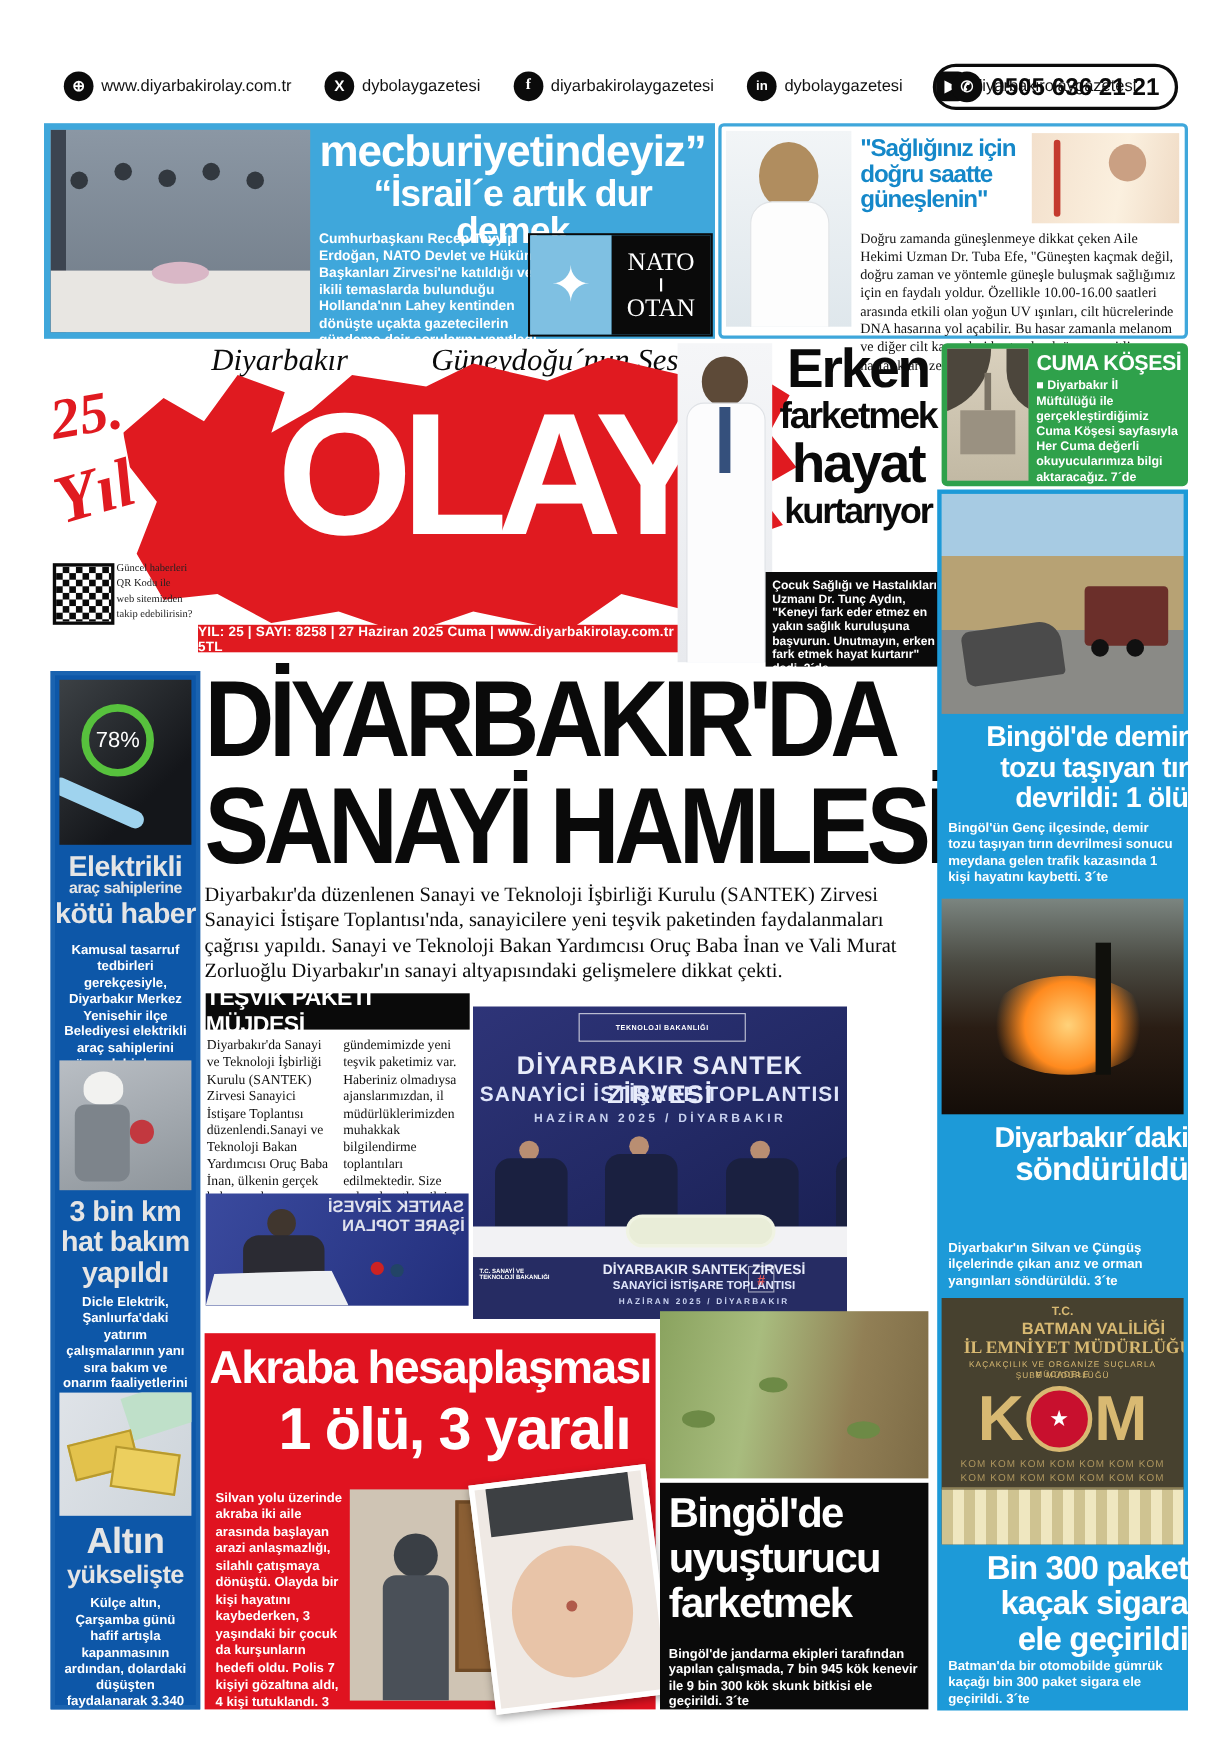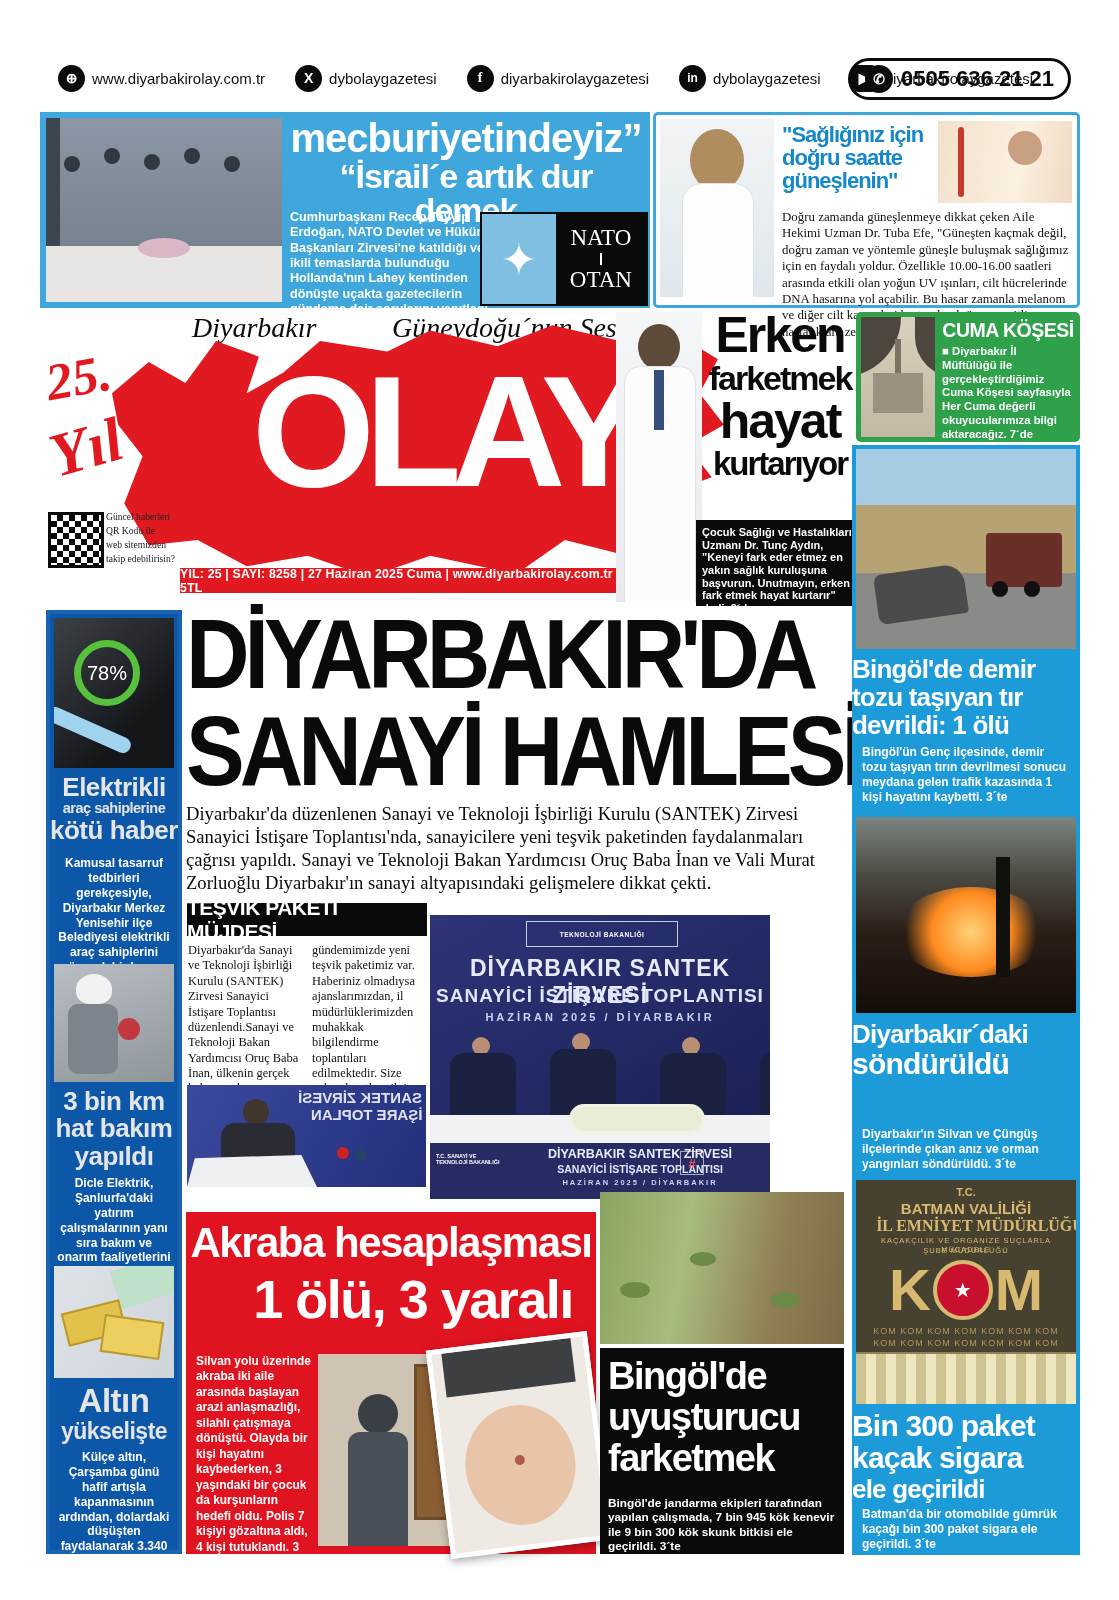--- a/index.html
+++ b/index.html
@@ -39,21 +39,21 @@
   .issuebar{background:#e01a20;color:#fff;font-weight:bold;font-size:12.3px;display:flex;
             align-items:center;justify-content:center;letter-spacing:0.2px;}
   .erkenline{color:#0a0a0a;font-weight:bold;letter-spacing:-2px;line-height:1.02;text-align:center;}
   .blackbox{background:#0a0a0a;color:#fff;}
   .greenbox{background:#2fa14b;border-radius:5px;}
   
   .leftcol{background:#0d57a8;border:4px solid #1a63b0;}
   .rightcol{background:#1d9ad8;}
   .lc-h{color:#e5e5e5;font-weight:bold;text-align:center;line-height:1.05;letter-spacing:-0.5px;}
   .lc-b{color:#fff;font-weight:bold;font-size:12px;line-height:1.24;text-align:center;}
-  .rc-h{color:#fff;font-weight:bold;font-size:26px;line-height:1.08;letter-spacing:-0.8px;text-align:left;}
+  .rc-h{color:#fff;font-weight:bold;font-size:26px;line-height:1.08;letter-spacing:-0.8px;text-align:right;}
   .rc-b{color:#fff;font-weight:bold;font-size:12px;line-height:1.25;}
   .mainh{font-weight:bold;color:#0a0a0a;font-size:88px;line-height:0.94;letter-spacing:-5px;
          transform:scale(1,1.12);transform-origin:left top;white-space:nowrap;}
   .stand{font-family:"Liberation Serif",serif;font-size:18.6px;line-height:1.24;color:#0a0a0a;}
   .tesvikbar{background:#0a0a0a;color:#fff;font-weight:bold;font-size:21px;display:flex;
              align-items:center;justify-content:center;letter-spacing:-0.5px;}
   .tescol{font-family:"Liberation Serif",serif;font-size:12.4px;line-height:1.24;color:#111;}
   .redbox{background:#e01320;}
   .red-h{color:#fff;font-weight:bold;text-align:center;letter-spacing:-1.5px;line-height:1;}
   .mirror{transform:scale(-1,1);display:inline-block;}
@@ -316,34 +316,34 @@
       <span class="a" style="left:140px;top:40px;width:14px;height:120px;background:#10100c;"></span>
     </div>
     <div class="a" style="left:0;top:575px;width:228px;">
       <div class="rc-h">Diyarbakır´daki</div>
       <div class="rc-h" style="font-size:30px;">söndürüldü</div>
     </div>
     <div class="a rc-b" style="left:10px;top:682px;width:208px;">Diyarbakır'ın Silvan ve Çüngüş ilçelerinde çıkan anız ve orman yangınları söndürüldü. 3´te</div>
 
     <div class="ph" style="left:4px;top:735px;width:220px;height:224px;background:#47412f;">
       <div class="a ctr b kom-gold" style="left:0;top:6px;width:100%;font-size:11px;">T.C.</div>
-      <div class="a ctr b kom-gold" style="left:0;top:20px;width:100%;font-size:15px;">BATMAN VALİLİĞİ</div>
+      <div class="a ctr b kom-gold" style="left:0;top:20px;width:100%;font-size:15px;padding-left:28px;">BATMAN VALİLİĞİ</div>
       <div class="a ctr b kom-gold" style="left:14px;top:37px;width:100%;font-size:16px;font-family:Liberation Serif, serif;">İL EMNİYET MÜDÜRLÜĞÜ</div>
       <div class="a ctr kom-gold" style="left:0;top:56px;width:100%;font-size:7.5px;letter-spacing:1px;">KAÇAKÇILIK VE ORGANİZE SUÇLARLA MÜCADELE</div>
       <div class="a ctr kom-gold" style="left:0;top:66px;width:100%;font-size:7.5px;letter-spacing:1px;">ŞUBE MÜDÜRLÜĞÜ</div>
       <div class="a" style="left:0;top:76px;width:100%;display:flex;align-items:center;justify-content:center;gap:2px;">
         <span class="b kom-gold" style="font-size:58px;">K</span>
         <span style="width:52px;height:52px;border-radius:50%;background:#c8102e;border:4px solid #d8b972;display:flex;align-items:center;justify-content:center;color:#fff;font-size:20px;">★</span>
         <span class="b kom-gold" style="font-size:58px;">M</span>
       </div>
       <div class="a ctr" style="left:0;top:146px;width:100%;font-size:9px;color:rgba(216,185,114,.7);letter-spacing:1px;">KOM KOM KOM KOM KOM KOM KOM</div>
       <div class="a ctr" style="left:0;top:158px;width:100%;font-size:9px;color:rgba(216,185,114,.7);letter-spacing:1px;">KOM KOM KOM KOM KOM KOM KOM</div>
       <div class="a" style="left:0;top:172px;width:100%;height:52px;background:repeating-linear-gradient(90deg,#cfc391 0 10px,#efe7c0 10px 20px);border-top:2px solid #8d8157;"></div>
     </div>
     <div class="a" style="left:0;top:965px;width:228px;">
       <div class="rc-h" style="font-size:30px;">Bin 300 paket</div>
       <div class="rc-h" style="font-size:30px;">kaçak sigara</div>
-      <div class="rc-h" style="font-size:26px;">ele geçirildi</div>
+      <div class="rc-h" style="font-size:30px;">ele geçirildi</div>
     </div>
     <div class="a rc-b" style="left:10px;top:1062px;width:208px;">Batman'da bir otomobilde gümrük kaçağı bin 300 paket sigara ele geçirildi. 3´te</div>
   </div>
 
 </div>
 
 </body></html>

